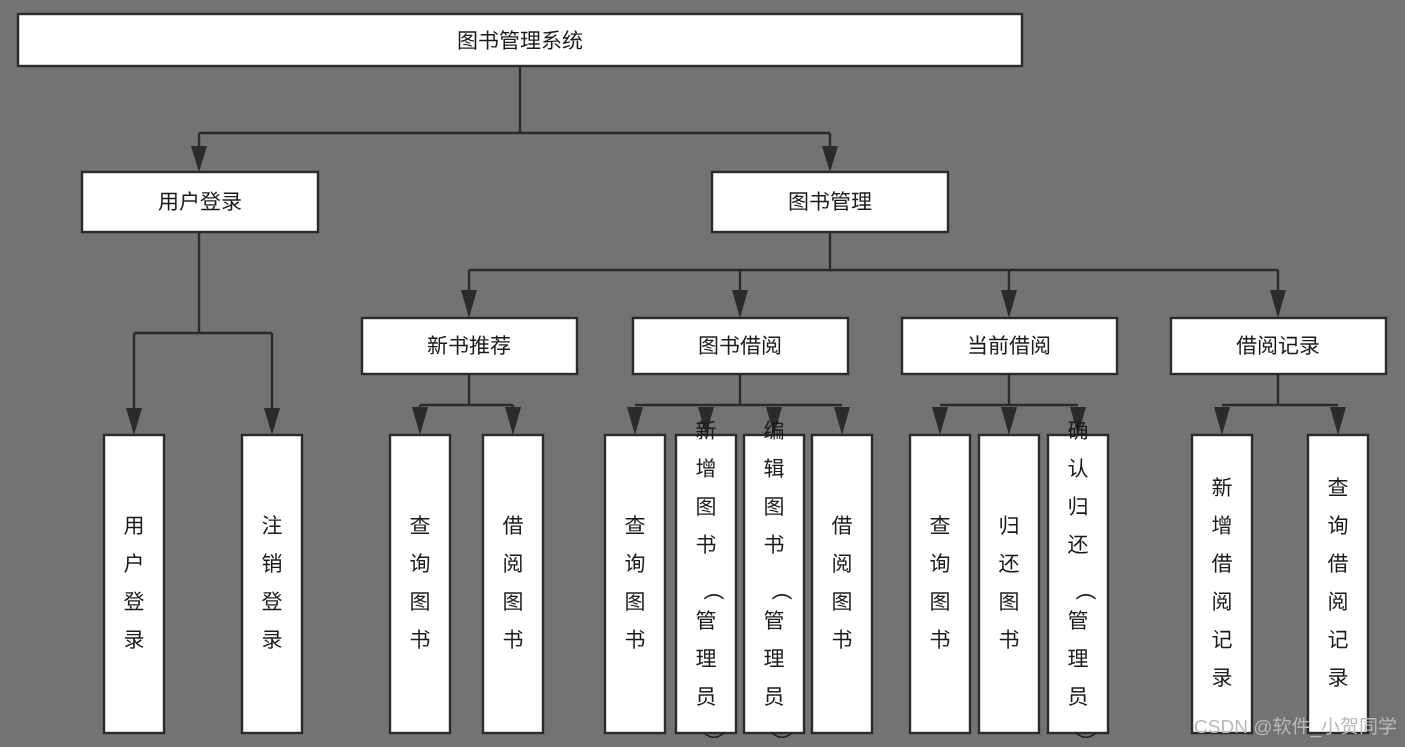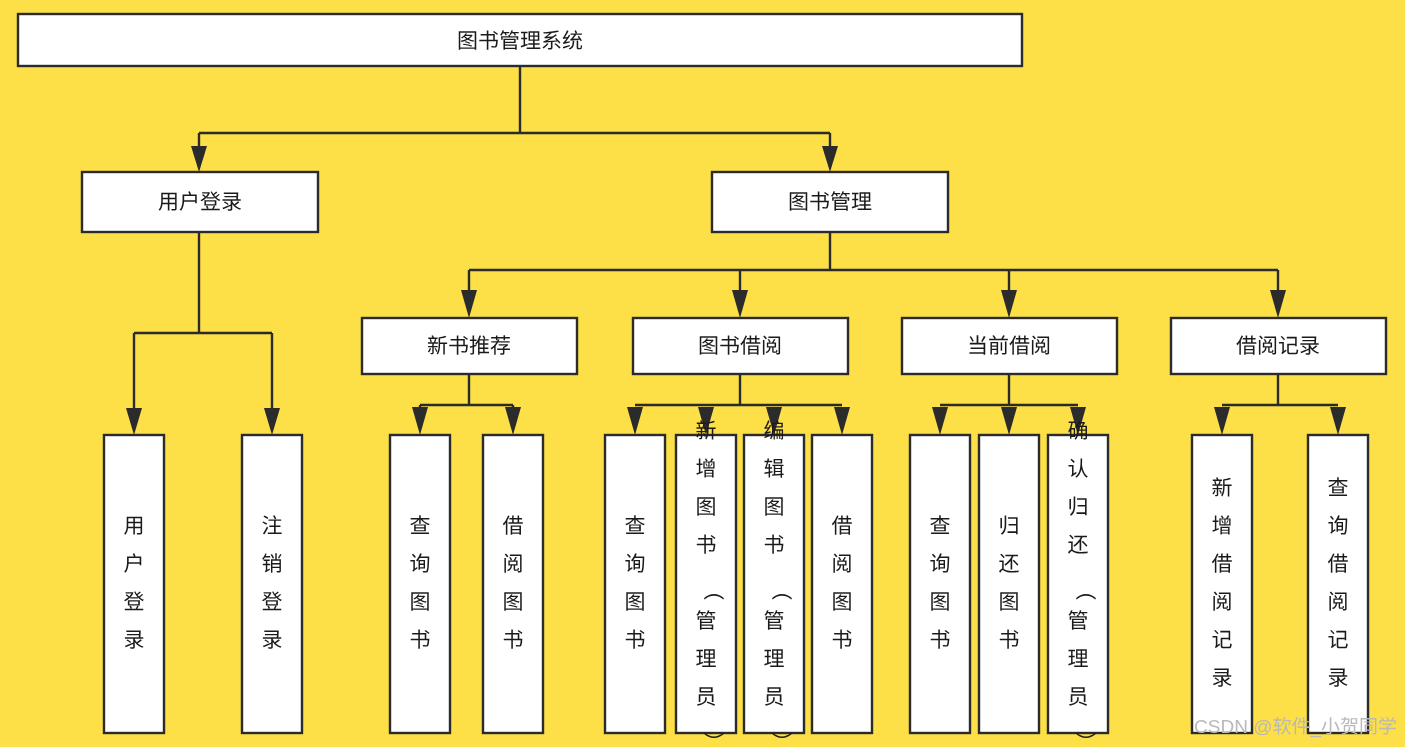--- a/index.html
+++ b/index.html
@@ -8,21 +8,21 @@
     padding: 0;
     background: #ffffff;
   }
   body {
     font-family: "Liberation Sans", "DejaVu Sans", sans-serif;
   }
   #diagram-root {
     position: relative;
     width: 1405px;
     height: 747px;
-    background: #fde047;
+    background: #737373;
     overflow: hidden;
   }
   svg.diagram-canvas {
     position: absolute;
     top: 0;
     left: 0;
     width: 1405px;
     height: 747px;
     display: block;
   }

